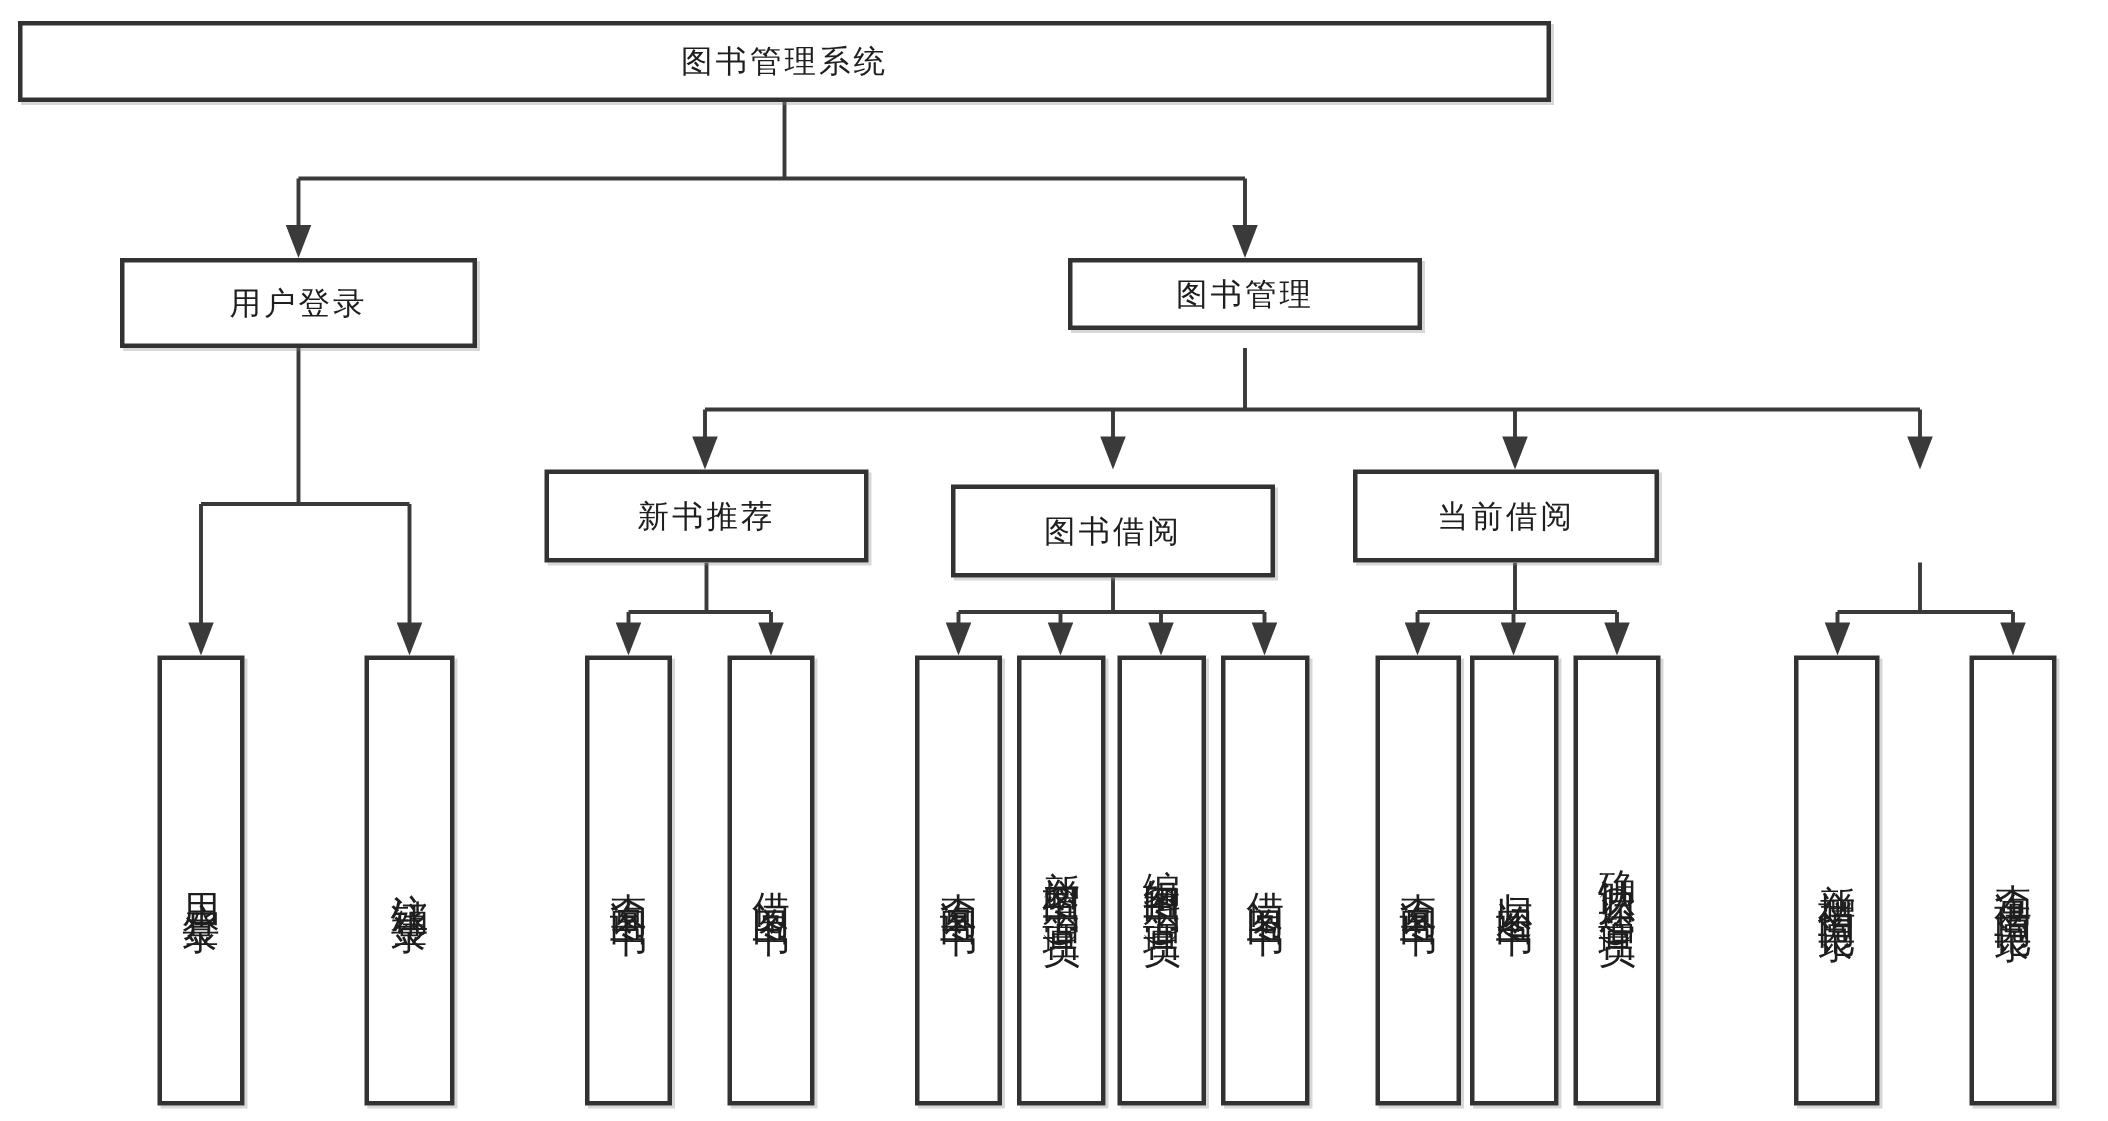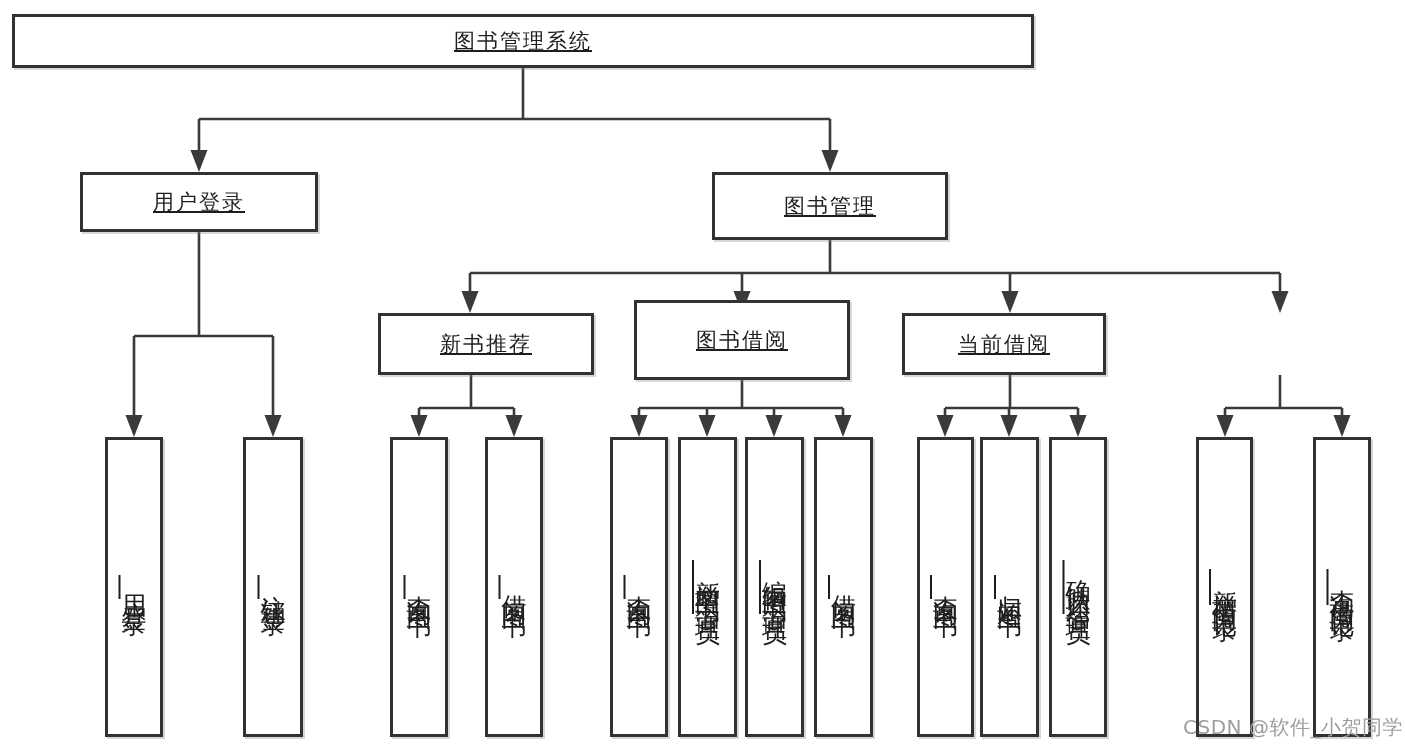--- a/index.html
+++ b/index.html
@@ -37,21 +37,20 @@
   .box {
     position: absolute;
     background: #ffffff;
     border: 3px solid var(--box-border);
     color: var(--text);
     display: flex;
     align-items: center;
     justify-content: center;
     z-index: 2;
     box-shadow: 2px 2px 0 rgba(140,140,140,0.35);
-    text-decoration: underline;
   }
   .hbox {
     font-size: 21px;
     letter-spacing: 2px;
     white-space: nowrap;
   }
   .vbox {
     writing-mode: vertical-rl;
     text-orientation: mixed;
     font-size: 25px;
@@ -111,28 +110,28 @@
     <polygon points="1333.5,415 1350.5,415 1342,437"></polygon>
   </svg>
 
   <div class="box hbox" style="left:12px;top:14px;width:1022px;height:54px">
     <span>图书管理系统</span>
   </div>
 
   <div class="box hbox" style="left:80px;top:172px;width:238px;height:60px">
     <span>用户登录</span>
   </div>
-  <div class="box hbox" style="left:712px;top:172px;width:236px;height:68px">
+  <div class="box hbox" style="left:712px;top:172px;width:236px;height:48px">
     <span>图书管理</span>
   </div>
 
-  <div class="box hbox" style="left:378px;top:313px;width:216px;height:62px">
+  <div class="box hbox" style="left:363px;top:313px;width:216px;height:62px">
     <span>新书推荐</span>
   </div>
-  <div class="box hbox" style="left:634px;top:300px;width:216px;height:80px">
+  <div class="box hbox" style="left:634px;top:323px;width:216px;height:62px">
     <span>图书借阅</span>
   </div>
   <div class="box hbox" style="left:902px;top:313px;width:204px;height:62px">
     <span>当前借阅</span>
   </div>
 
   <div class="box vbox" style="left:105px;top:437px;width:58px;height:300px">
     <span>用户登录</span>
   </div>
   <div class="box vbox" style="left:243px;top:437px;width:60px;height:300px">
@@ -169,15 +168,14 @@
     <span>确认归还（管理员）</span>
   </div>
 
   <div class="box vbox" style="left:1196px;top:437px;width:57px;height:300px">
     <span>新增借阅记录</span>
   </div>
   <div class="box vbox" style="left:1313px;top:437px;width:58px;height:300px">
     <span>查询借阅记录</span>
   </div>
 
-  <div id="watermark">CSDN @软件_小贺同学</div>
 
 </div>
 
 </body></html>

